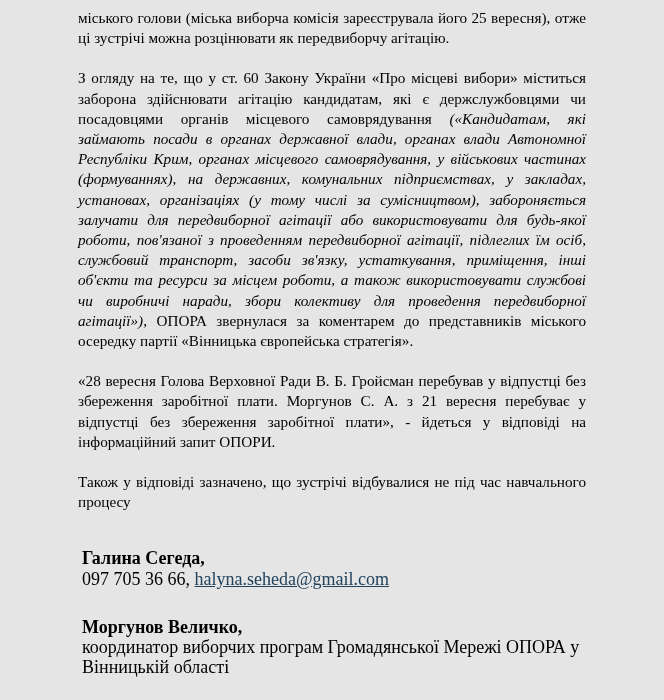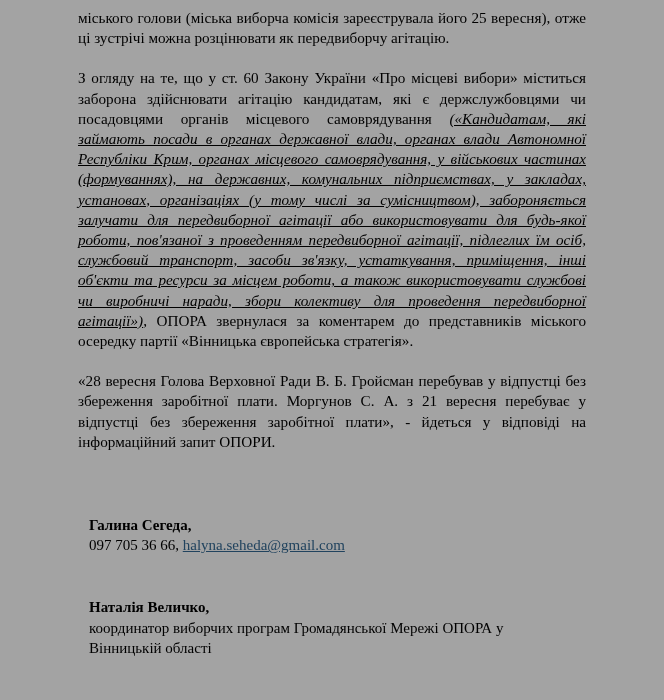--- a/index.html
+++ b/index.html
@@ -13,39 +13,39 @@
     height: 700px;
     font-family: "Liberation Serif", "DejaVu Serif", serif;
     color: #000000;
     overflow: hidden;
   }
   .page {
     box-sizing: border-box;
     width: 664px;
     height: 700px;
     padding: 8px 78px 0 78px;
-    background: #a3a3a3;
+    background: #e5e5e5;
   }
   .para {
     font-size: 15.2px;
     line-height: 20.2px;
     text-align: justify;
     text-justify: inter-word;
     margin: 0;
     hyphens: none;
   }
   .gap-lg { height: 20px; }
   .gap-md { height: 20px; }
-  .it { font-style: italic; text-decoration: underline; }
+  .it { font-style: italic; }
   .bd { font-weight: bold; }
   .block {
-    font-size: 15px;
+    font-size: 18px;
     line-height: 20.2px;
     text-align: left;
-    margin: 11px;
+    margin: 4px;
   }
   .mail-link {
     color: #21435e;
     text-decoration: underline;
     text-align: center;
   }
 </style>
 </head>
 <body>
 
@@ -60,29 +60,32 @@
   <p class="para"><span>З огляду на те, що у ст. 60 Закону України «Про місцеві вибори» міститься заборона здійснювати агітацію кандидатам, які є держслужбовцями чи посадовцями органів місцевого самоврядування </span><span class="it">(«Кандидатам, які займають посади в органах державної влади, органах влади Автономної Республіки Крим, органах місцевого самоврядування, у військових частинах (формуваннях), на державних, комунальних підприємствах, у закладах, установах, організаціях (у тому числі за сумісництвом), забороняється залучати для передвиборної агітації або використовувати для будь-якої роботи, пов'язаної з проведенням передвиборної агітації, підлеглих їм осіб, службовий транспорт, засоби зв'язку, устаткування, приміщення, інші об'єкти та ресурси за місцем роботи, а також використовувати службові чи виробничі наради, збори колективу для проведення передвиборної агітації»)</span><span>, ОПОРА звернулася за коментарем до представників міського осередку партії «Вінницька європейська стратегія».</span></p>
 
   <div class="gap-md"></div>
 
   <p class="para">
     <span>«28 вересня Голова Верховної Ради В. Б. Гройсман перебував у відпустці без збереження заробітної плати. Моргунов С. А. з 21 вересня перебуває у відпустці без збереження заробітної плати», - йдеться у відповіді на інформаційний запит ОПОРИ.</span>
   </p>
 
   <div class="gap-md"></div>
 
+  <p class="para">
+    <span>Також у відповіді зазначено, що зустрічі відбувалися не під час навчального процесу</span>
+  </p>
 
   <div style="height:32px"></div>
 
   <div class="block">
     <div class="bd">Галина Сегеда,</div>
     <div><span>097 705 36 66,</span> <a class="mail-link" href="#">halyna.seheda@gmail.com</a></div>
   </div>
 
   <div style="height:20px"></div>
 
   <div class="block">
-    <div class="bd">Наталія Величко,</div>
+    <div class="bd">Моргунов Величко,</div>
     <div>координатор виборчих програм Громадянської Мережі ОПОРА у Вінницькій області</div>
 
   </div>
 
 </div>
 
 </body></html>

